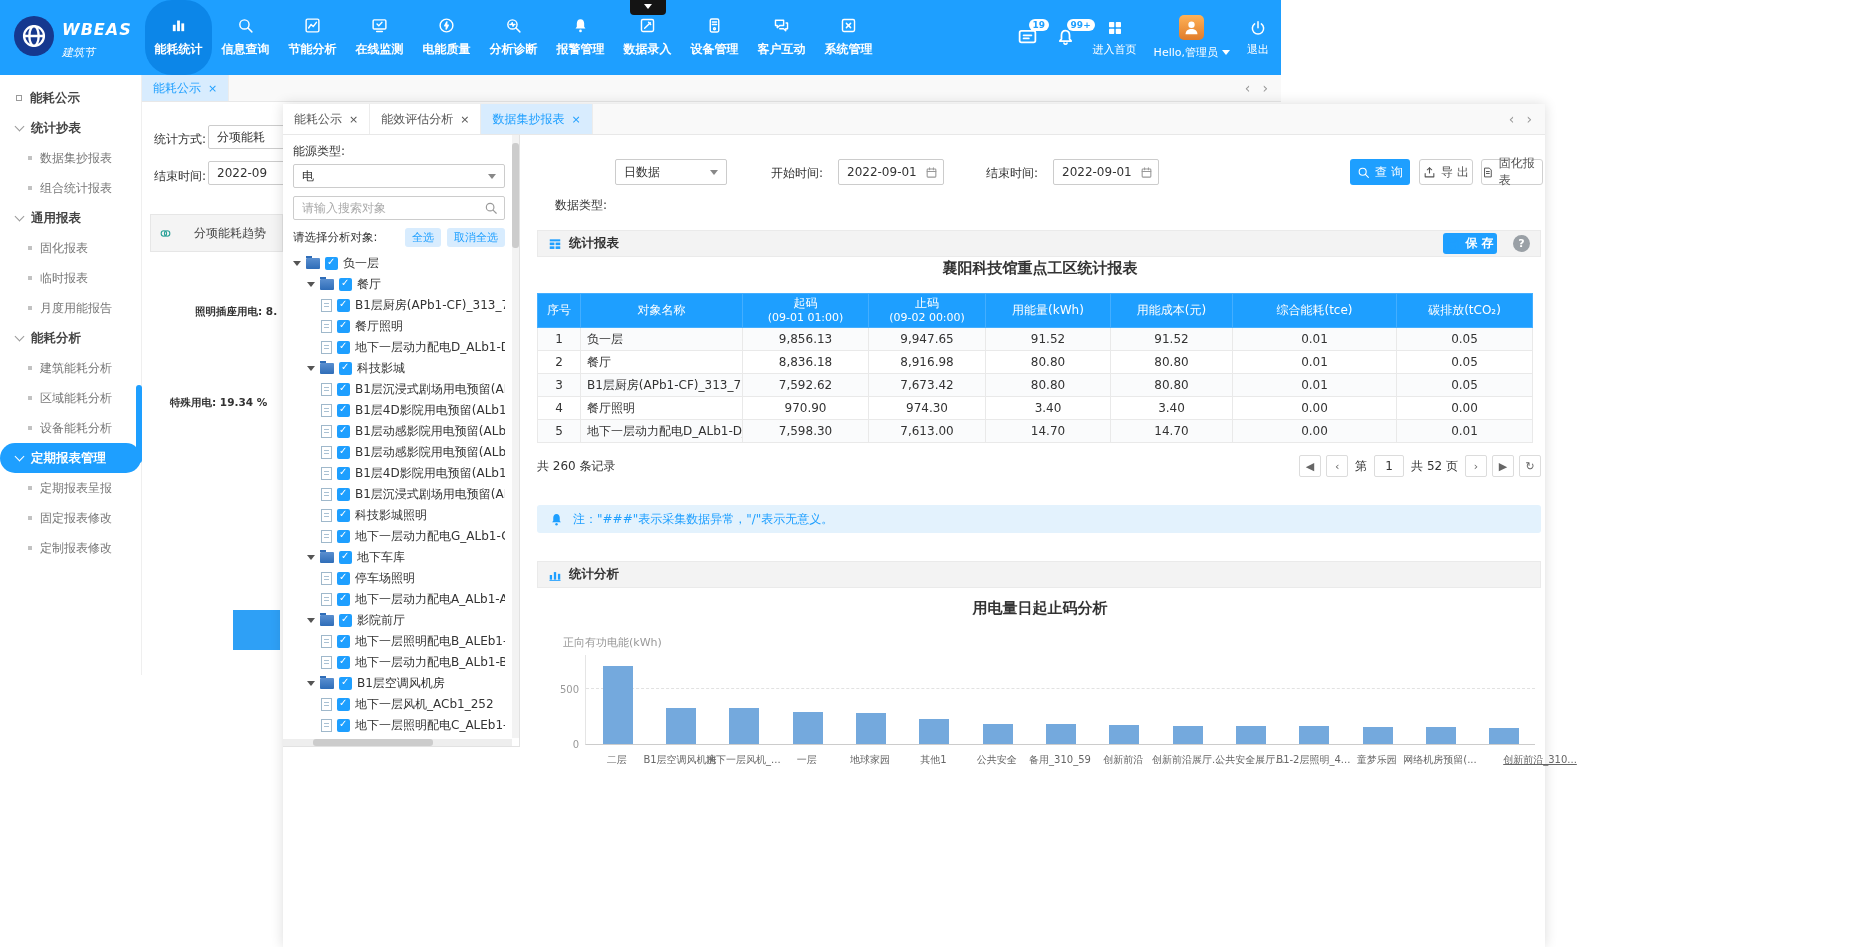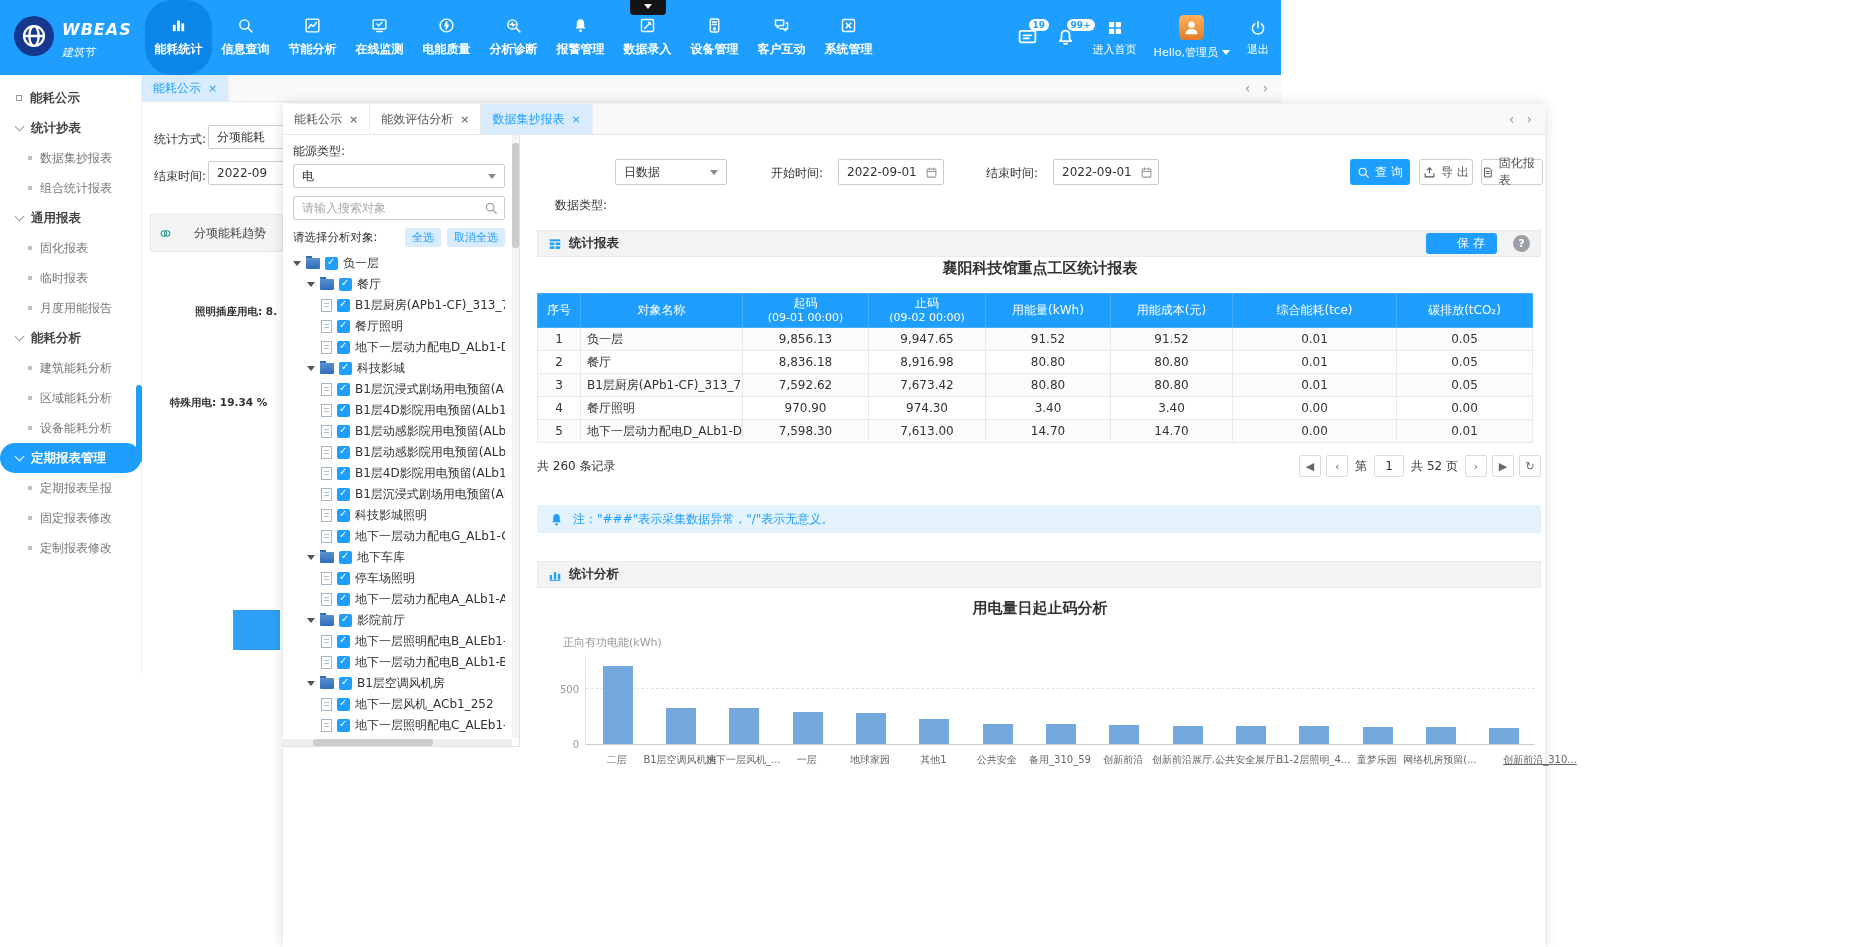--- a/index.html
+++ b/index.html
@@ -89,21 +89,21 @@
 
   
   .rc { position:absolute; left:252px; top:31px; width:1010px; height:812px; }
   .rc .form-label { font-size:12px; color:#333; }
   .btn { display:flex; align-items:center; justify-content:center; gap:5px; font-size:12px; border-radius:3px; cursor:pointer; position:absolute; }
   .btn .tico { width:13px; height:13px; }
   .btn-primary { background:#1e9fff; color:#fff; }
   .btn-plain { background:#fff; border:1px solid #d0d0d0; color:#555; }
   .sec { position:absolute; left:2px; width:1004px; height:27px; background:#f3f3f3; border:1px solid #eaeaea; display:flex; align-items:center; gap:7px; padding:0 10px; font-size:12.5px; color:#333; font-weight:bold; }
   .sec .tico { width:14px; height:14px; color:#1e9fff; flex:none; }
-  .sec-save { margin-left:auto; position:static !important; width:71px; height:21px; font-weight:normal; }
+  .sec-save { margin-left:auto; position:static !important; width:54px; height:21px; font-weight:bold; }
   .help-circle { width:17px; height:17px; border-radius:50%; background:#9aa0a6; color:#fff; font-size:11px; font-weight:bold; display:flex; align-items:center; justify-content:center; margin-left:9px; cursor:pointer; }
   .tbl-title { position:absolute; left:0; top:124px; width:1010px; text-align:center; font-size:15px; font-weight:bold; color:#333; }
   .rpt-table { position:absolute; left:2px; top:158px; width:995px; border-collapse:collapse; table-layout:fixed; font-size:12px; }
   .rpt-table th { background:#1e9fff; color:#fff; font-weight:normal; border:1px solid #44aeff; padding:2px 2px; height:34px; line-height:1.25; }
   .rpt-table th .sub { font-size:11px; }
   .rpt-table td { border:1px solid #e9e9e9; height:23px; text-align:center; color:#333; padding:0 6px; white-space:nowrap; overflow:hidden; }
   .rpt-table td.name { text-align:left; }
   .rpt-table tr:nth-child(odd) td { background:#fafbfc; }
   .pager { position:absolute; left:2px; top:318px; width:1004px; height:26px; display:flex; align-items:center; font-size:12px; color:#333; }
   .pager-right { margin-left:auto; display:flex; align-items:center; gap:5px; }
@@ -674,21 +674,21 @@
             <col style="width:117px">
           <col style="width:125px">
             <col style="width:122px">
             <col style="width:164px">
             <col style="width:136px">
         </colgroup>
         <thead>
             <tr>
               <th>序号</th>
               <th>对象名称</th>
-              <th>起码<div class="sub">(09-01 00:00)</div></th>
+              <th>起码<div class="sub">(09-01 01:00)</div></th>
               <th>止码<div class="sub">(09-02 00:00)</div></th>
               <th>用能量(kWh)</th>
               <th>用能成本(元)</th>
               <th>综合能耗(tce)</th>
               <th>碳排放(tCO₂)</th>
             </tr>
           </thead>
         <tbody>
             <tr>
               <td>1</td>

